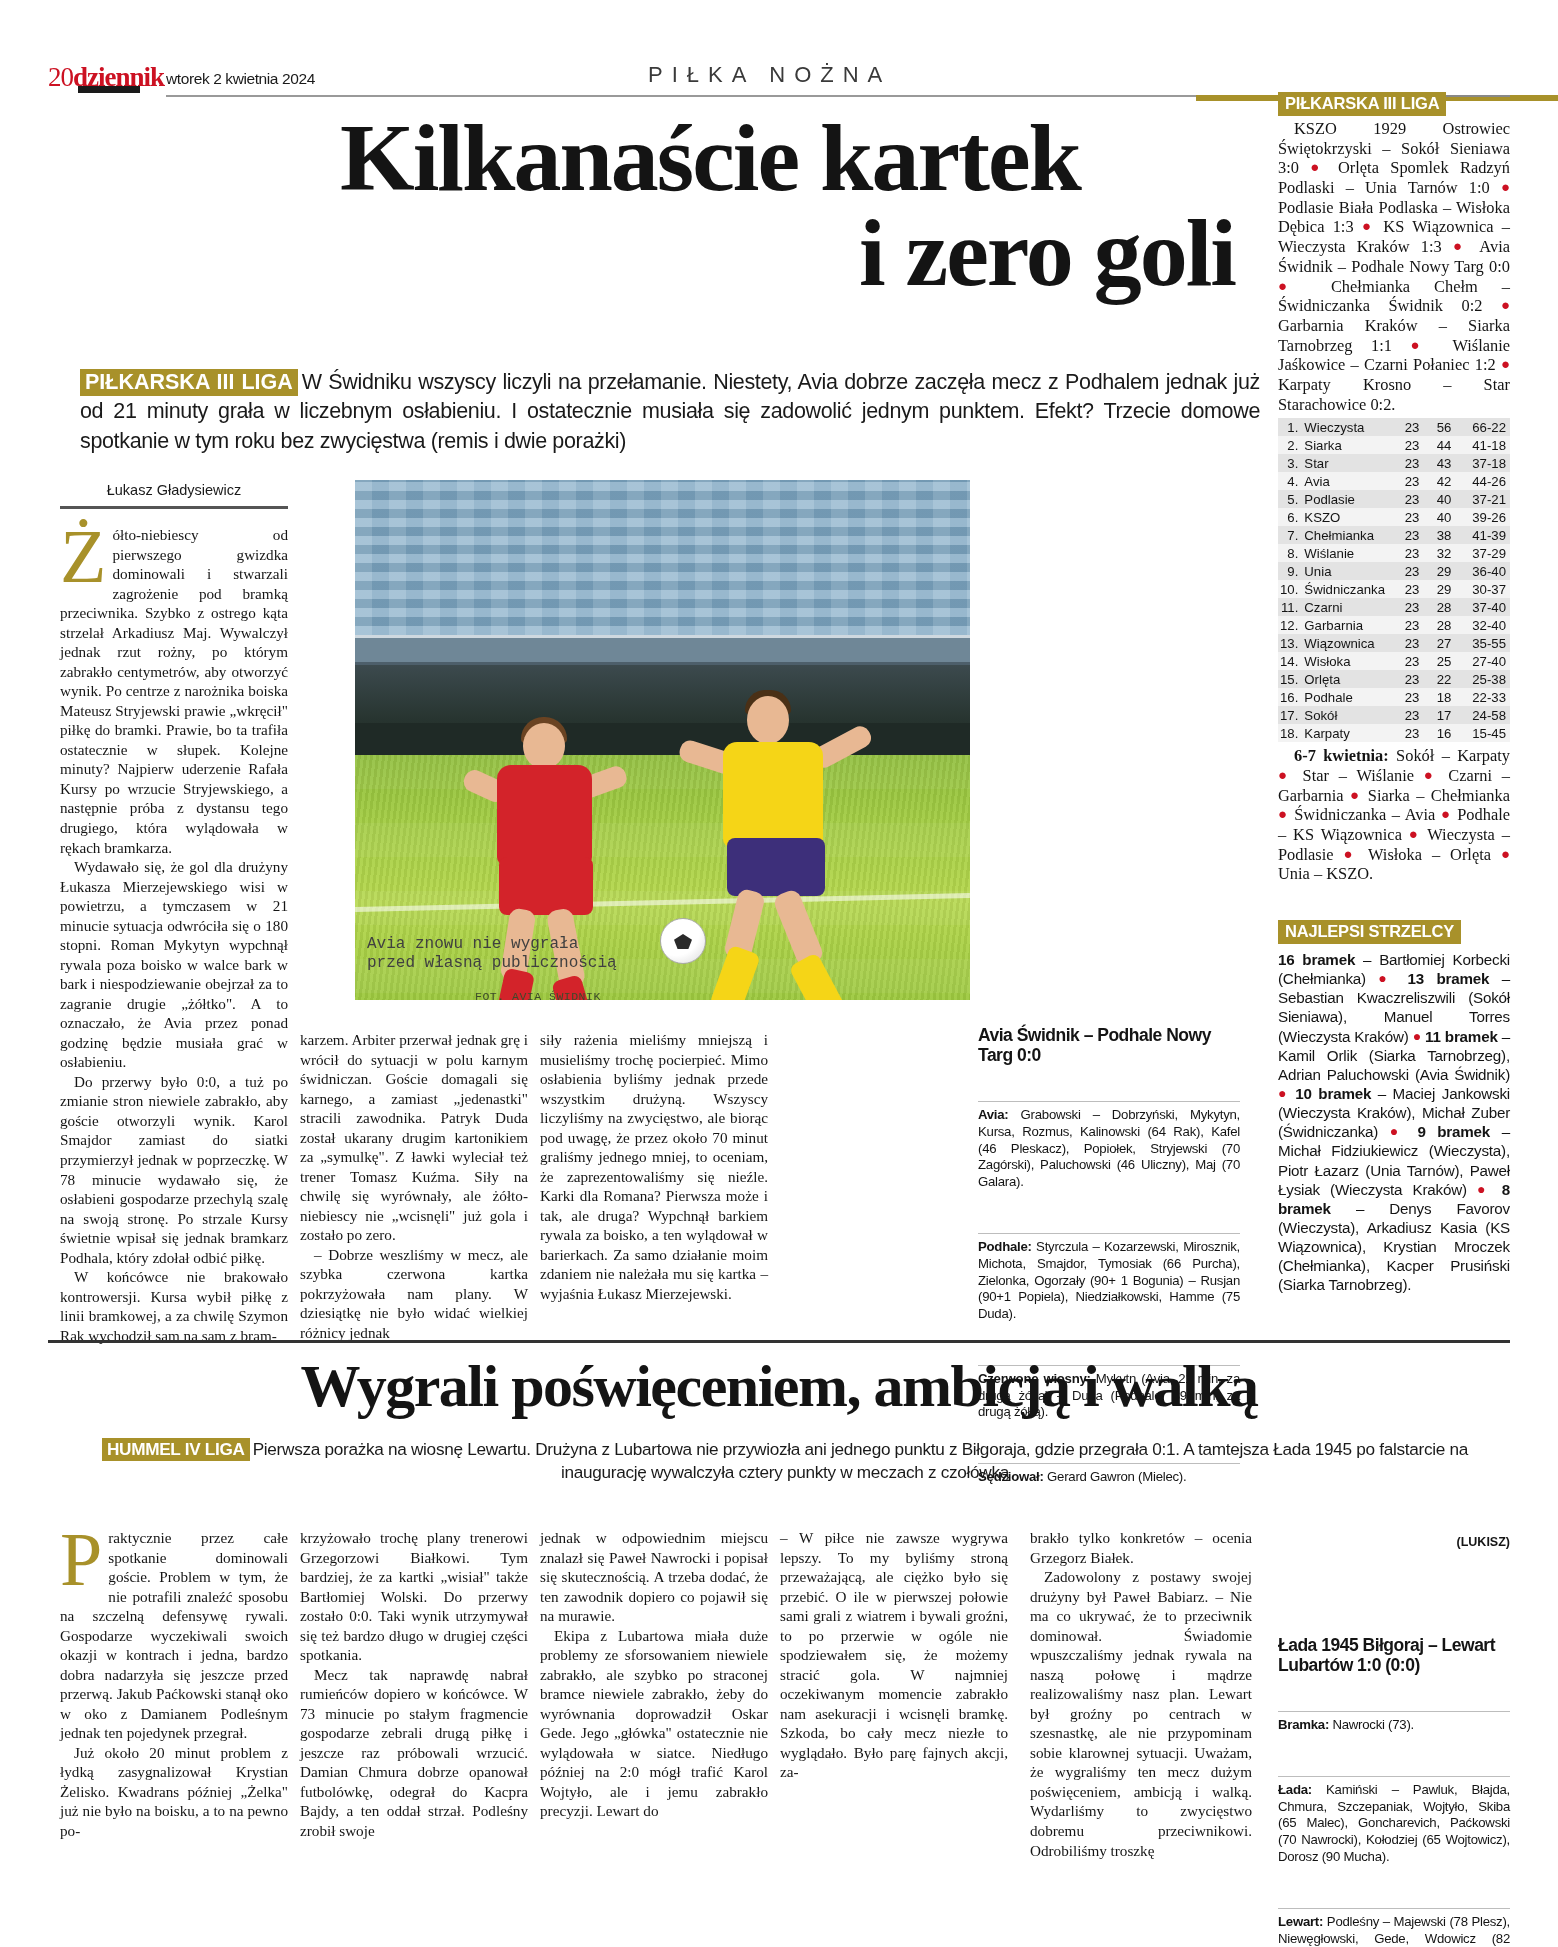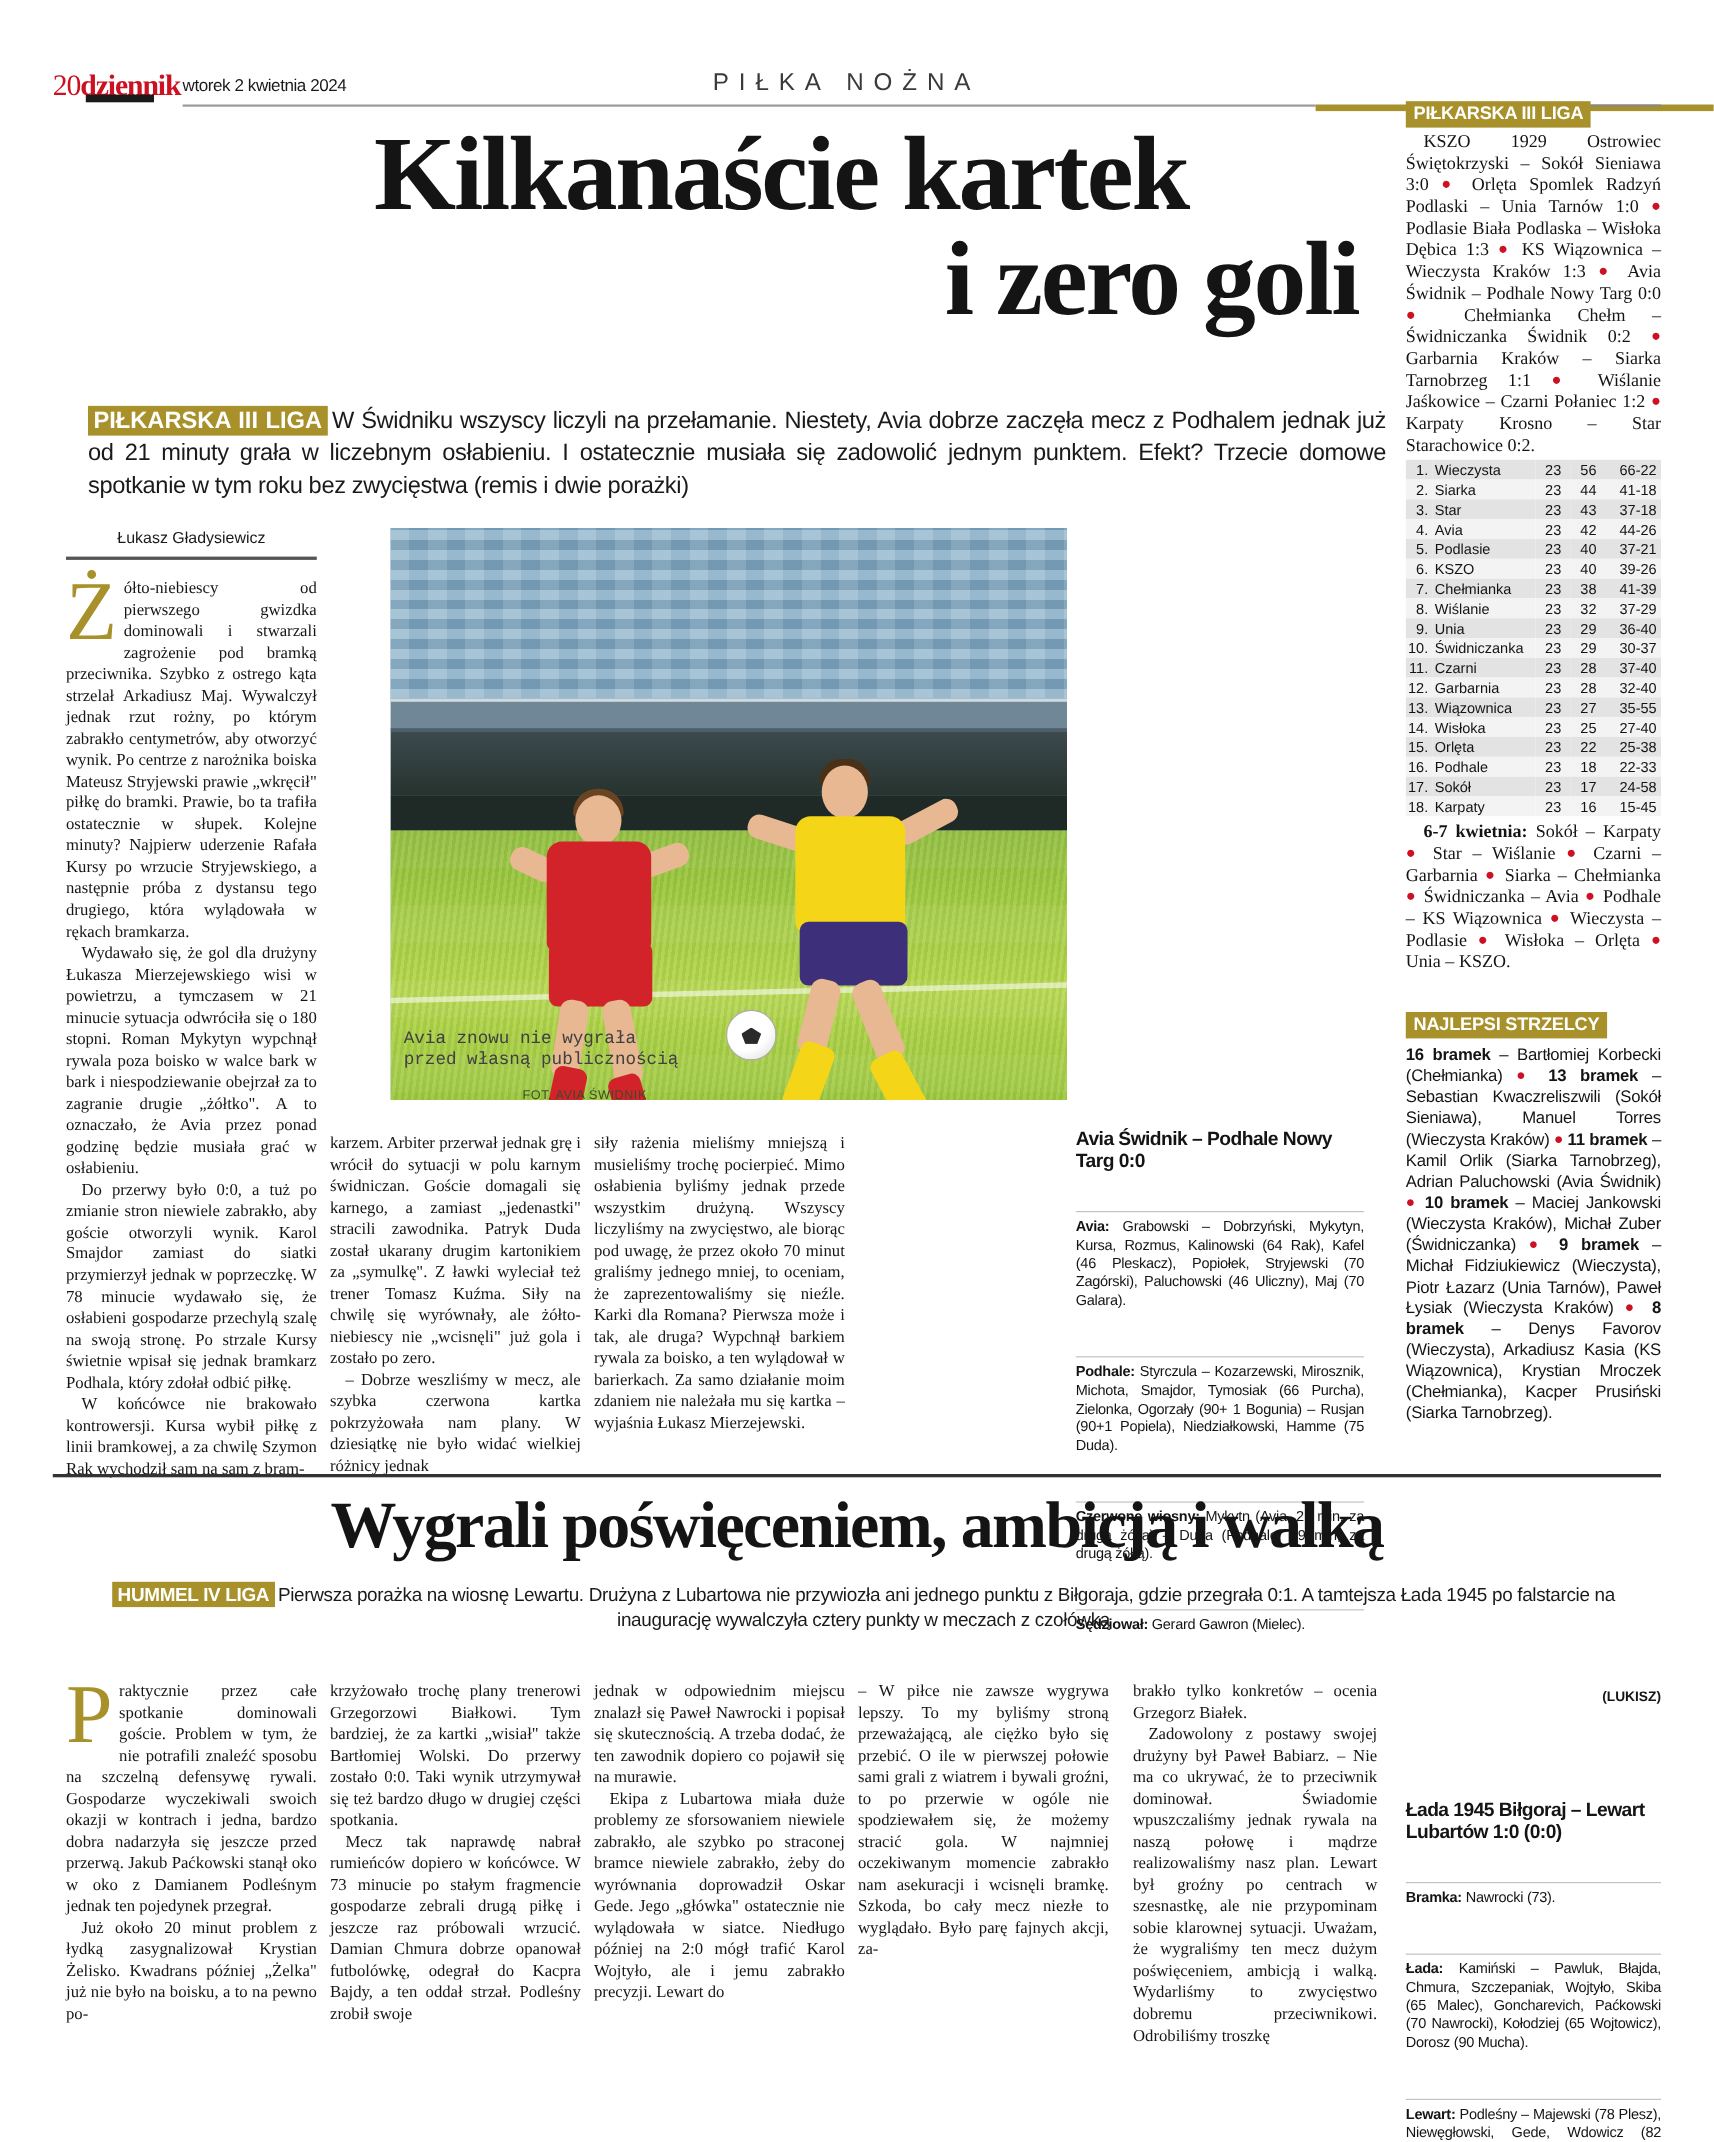--- a/index.html
+++ b/index.html
@@ -106,21 +106,21 @@
   .pl.yel .arm1  { position:absolute; left:-6px; top:4px; width:56px; height:22px; background:#e8b893; transform:rotate(18deg); border-radius:10px; }
   .pl.yel .arm2  { position:absolute; left:126px; top:-6px; width:62px; height:22px; background:#e8b893; transform:rotate(-28deg); border-radius:10px; }
   .ball { position:absolute; left:305px; top:438px; width:46px; height:46px; border-radius:50%;
           background:radial-gradient(circle at 34% 30%, #ffffff 55%, #d8d8d8 100%); border:1px solid #aaa; }
   .ball:after { content:""; position:absolute; left:13px; top:15px; width:18px; height:15px;
           background:#2a2a2a; clip-path:polygon(50% 0,100% 38%,80% 100%,20% 100%,0 38%); }
   .caption { position:absolute; left:12px; top:455px; width:250px;
              font-family:Liberation Mono, monospace; font-size:16px; line-height:1.2;
              color:#404040; font-weight:400; }
   .photocredit { position:absolute; left:120px; top:510px; width:250px;
-             font-family:Liberation Sans, sans-serif; font-size:11.5px; color:#3c4a2a; letter-spacing:.5px; }
+             font-family:Liberation Mono, monospace; font-size:11.5px; color:#3c4a2a; letter-spacing:.5px; }
 
   
   .mbox { position:absolute; font-family:"Liberation Sans", sans-serif; color:#141414; }
   #mbox1 { left:978px; top:1026px; width:262px; }
   .mbox .mtitle { font-size:17.5px; font-weight:bold; line-height:1.12; letter-spacing:-0.5px; margin-bottom:5px; }
   .mbox .mrow { font-size:13.2px; line-height:1.27; padding:5px 0 6px 0; border-top:1.5px solid #bdbdbd; text-align:justify; letter-spacing:-0.25px;margin-top:36px;}
   .mbox .mrow:first-of-type { border-top:none; padding-top:1px; }
   .mbox .mrow b { font-weight:bold; }
   .mbox .mtop { border-top:2.5px solid #555; }
 

